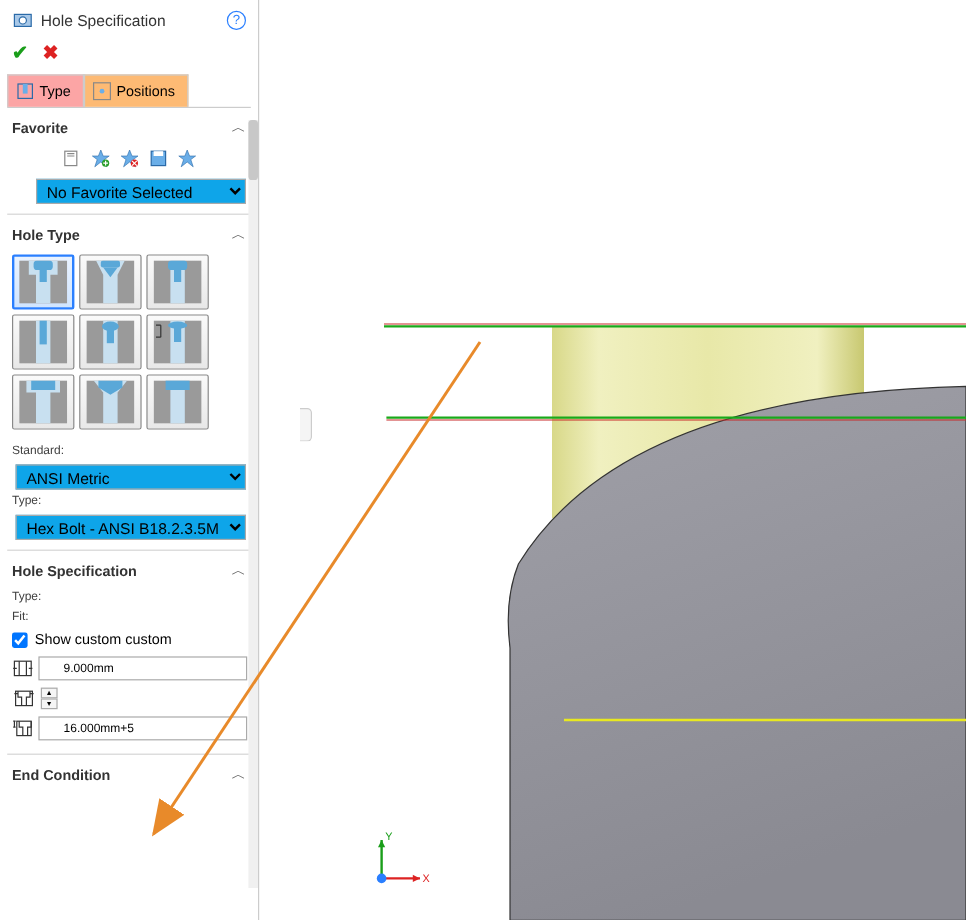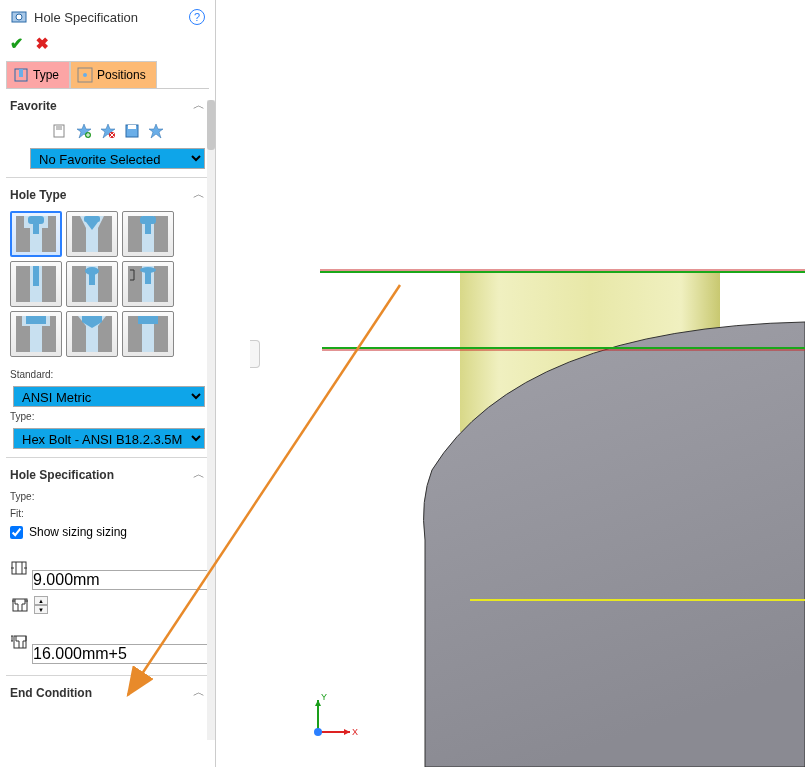--- a/index.html
+++ b/index.html
@@ -41,21 +41,21 @@
   .hole-btn.selected { border: 2px solid #2a7fff; background: linear-gradient(#eaf3ff,#d0e5ff); }
   
   .field-label { font-size: 10px; color: #404040; padding: 4px 0 2px 0; }
   
   .checkbox-row { display: flex; align-items: center; gap: 6px; padding: 4px 0; }
   .checkbox-row input[type=checkbox] { width: 13px; height: 13px; }
   .checkbox-row label { font-size: 12px; }
   
   .dim-row { display: flex; align-items: center; gap: 4px; padding: 3px 0; }
   .dim-icon { width: 20px; height: 18px; display: inline-flex; align-items: center; justify-content: center; }
-  .dim-input { flex: 1; border: 1px solid #aaa; padding: 2px 0; font-size: 16px; height: 20px; margin-top: 24px; }
+  .dim-input { flex: 1; border: 1px solid #aaa; padding: 2px 20px; font-size: 10px; height: 20px; }
   .spinner { display: flex; flex-direction: column; }
   .spin-btn { width: 14px; height: 9px; border: 1px solid #aaa; background: #f5f5f5; font-size: 6px; line-height: 6px; display: flex; align-items: center; justify-content: center; cursor: pointer; }
   
   .side-scrollbar { position: absolute; right: 0; top: 100px; width: 8px; height: 640px; background: #f0f0f0; }
   .side-thumb { position: absolute; top: 0; width: 8px; height: 50px; background: #c8c8c8; border-radius: 3px; }
   .side-notch { position: absolute; left: 250px; top: 340px; width: 10px; height: 28px; border: 1px solid #ccc; border-left: none; border-radius: 0 4px 4px 0; background: #f5f5f5; }
   
   .viewport { position: absolute; left: 260px; top: 0; width: 545px; height: 767px; background: #fff; overflow: hidden; }
   
   .arrow { position: absolute; pointer-events: none; }
@@ -233,21 +233,21 @@
 
     <div class="section">
       <div class="section-header">
         <span class="section-title">Hole Specification</span>
         <span class="collapse-caret">︿</span>
       </div>
       <div class="field-label">Type:</div>
       <div class="field-label">Fit:</div>
       <div class="checkbox-row">
         <input type="checkbox" checked="" style="">
-        <label>Show sizing sizing</label>
+        <label>Show custom custom</label>
       </div>
       <div class="dim-row">
         <span class="dim-icon">
             <svg width="18" height="16" viewBox="0 0 18 16">
               <rect x="2" y="2" width="14" height="12" fill="none" stroke="#333"></rect>
               <path d="M6 2v12M12 2v12" stroke="#333"></path>
               <path d="M1 8h3M14 8h3" stroke="#333"></path>
             </svg>
           </span>
         <input class="dim-input" value="9.000mm" style="">

